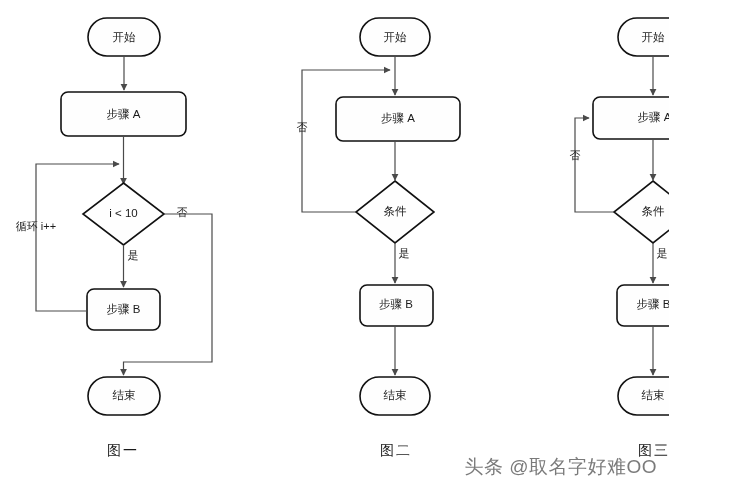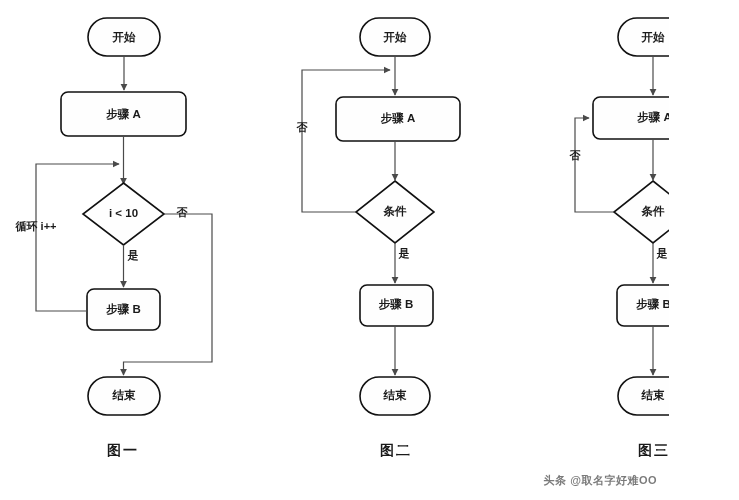--- a/index.html
+++ b/index.html
@@ -7,21 +7,20 @@
     padding: 0;
     background: #ffffff;
   }
   #canvas {
     position: relative;
     width: 669px;
     height: 500px;
     background: #ffffff;
     font-family: "Liberation Sans", "DejaVu Sans", sans-serif;
     overflow: hidden;
-    font-weight: bold;
   }
   svg { display: block; }
   .shape-stroke {
     fill: #fefefe;
     stroke: #111111;
     stroke-width: 1.6;
   }
   .conn {
     fill: none;
     stroke: #4a4a4a;
@@ -45,22 +44,22 @@
     font-size: 14px;
     fill: #1a1a1a;
     text-anchor: middle;
     dominant-baseline: middle;
     letter-spacing: 2px;
     font-family: "Liberation Sans", "DejaVu Sans", sans-serif;
   }
   .watermark {
     position: absolute;
     right: 12px;
-    bottom: 12px;
-    font-size: 11px;
+    bottom: 20px;
+    font-size: 19px;
     color: #5e5e5e;
     font-family: "Liberation Sans", "DejaVu Sans", sans-serif;
     letter-spacing: 0.5px;
     opacity: 0.82;
     white-space: nowrap;
   }
 </style>
 </head>
 <body>
 

